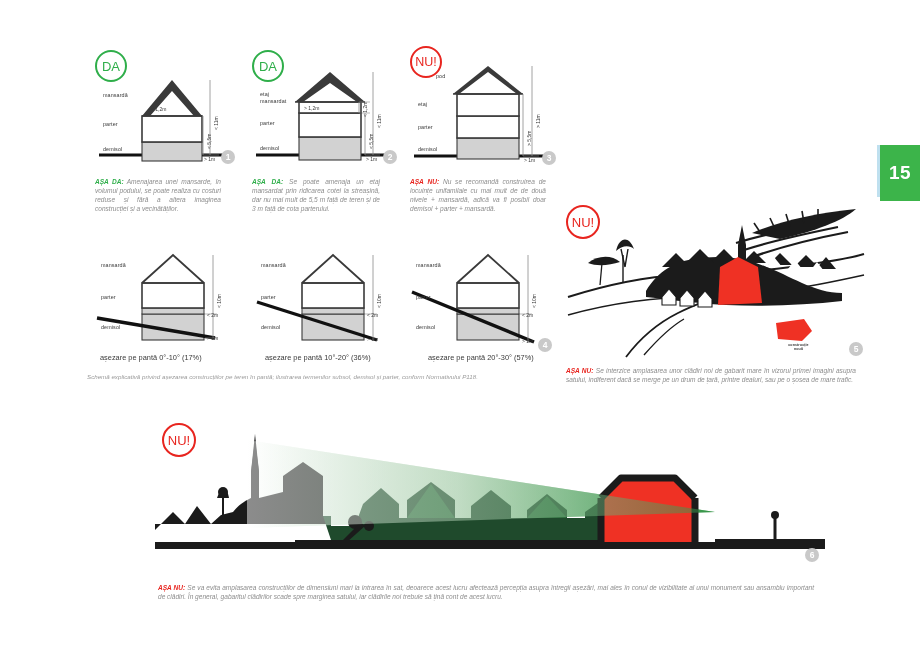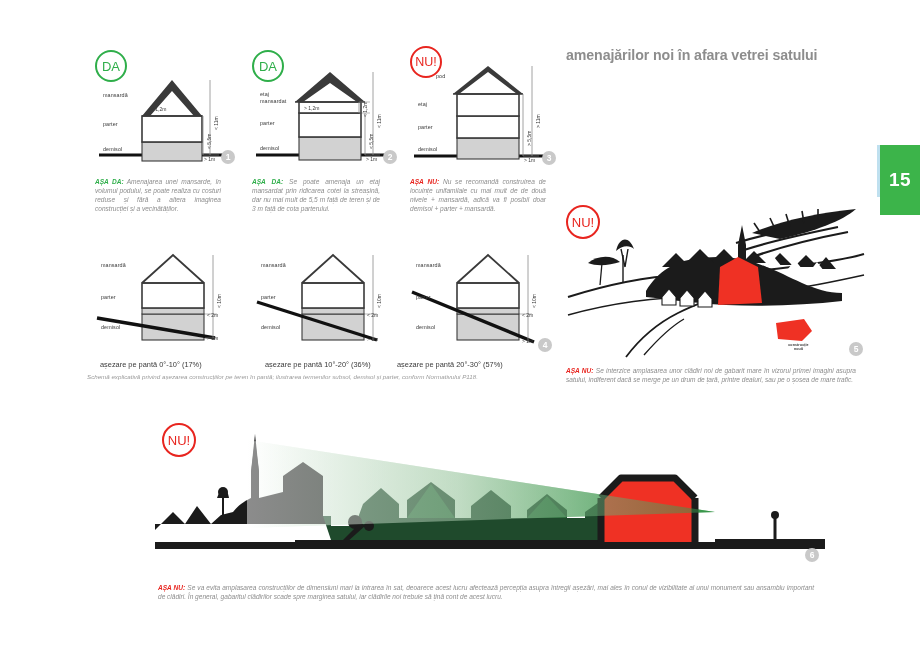--- a/index.html
+++ b/index.html
@@ -5,21 +5,21 @@
   html,body{margin:0;padding:0;}
   body{
     width:920px;height:655px;background:#ffffff;
     font-family:"Liberation Sans","DejaVu Sans",sans-serif;
     position:relative;overflow:hidden;color:#333;
   }
   .page{position:absolute;inset:0;}
 
   
   #page-tab{
-    position:absolute;right:0;top:145px;width:40px;height:70px;
+    position:absolute;right:0;top:145px;width:40px;height:56px;
     background:#3cb44a;color:#fff;display:flex;align-items:center;justify-content:center;
     font-size:19px;font-weight:bold;letter-spacing:.5px;
   }
   #page-tab-stripe{position:absolute;right:40px;top:145px;width:3px;height:52px;background:#bfe0ef;}
 
   
   #heading{
     position:absolute;left:566px;top:46px;width:330px;
     font-size:14.2px;font-weight:bold;line-height:1.30;color:#8d8d8d;
     letter-spacing:-0.1px;
@@ -53,21 +53,21 @@
   
   .cap{
     position:absolute;font-size:6.55px;line-height:1.38;font-style:italic;
     color:#8d8d8d;text-align:justify;
   }
   .cap b{font-style:italic;font-weight:bold;}
   .cap .ok{color:#2fae4a;}
   .cap .no{color:#e8251f;}
 
   .slopecap{
-    position:absolute;font-size:7.4px;color:#3a3a3a;white-space:nowrap;margin-top:7px;
+    position:absolute;font-size:7.4px;color:#3a3a3a;white-space:nowrap;
   }
   .footnote{
     position:absolute;font-size:6.2px;line-height:1.42;font-style:italic;color:#9a9a9a;
   }
 
   
   .illus{position:absolute;}
   .legend-lbl{
     position:absolute;font-size:3.6px;color:#333;font-weight:bold;text-align:center;
     line-height:1.15;white-space:pre-line;letter-spacing:.1px;
@@ -76,21 +76,20 @@
 </style>
 </head>
 <body>
 
 <div class="page">
 
   <div id="page-tab-stripe"></div>
   <div id="page-tab">15</div>
 
   <div id="heading">
-    <div>amenajărilor noi în afara vetrei satului</div>
   </div>
 
   <div class="diagram" style="left:95px;top:50px;width:145px;height:120px;">
     <div class="badge-ok" style="left:0px;top:0px;">DA</div>
     <svg width="145" height="120" viewBox="0 0 145 120">
 
       <line x1="4" y1="105" x2="132" y2="105" stroke="#111" stroke-width="3.2"></line>
 
       <rect x="47" y="92" width="60" height="19" fill="#d2d2d2" stroke="#3a3a3a" stroke-width="1.1"></rect>
 
@@ -230,21 +229,21 @@
       <line x1="110" y1="64" x2="122" y2="64" stroke="#8a8a8a" stroke-width=".6"></line>
     </svg>
     <div class="dlabel" style="left:6px;top:12px;">mansardă</div>
     <div class="dlabel" style="left:6px;top:44px;">parter</div>
     <div class="dlabel" style="left:6px;top:74px;">demisol</div>
     <div class="dim vert" style="left:121px;top:58px;">&lt; 10m</div>
     <div class="dim" style="left:112px;top:62px;">&lt; 2m</div>
     <div class="dim" style="left:112px;top:88px;">&gt; 1m</div>
     <div class="num" style="left:128px;top:88px;">4</div>
   </div>
-  <div class="slopecap" style="left:397px;top:353px;">așezare pe pantă 20°-30° (57%)</div>
+  <div class="slopecap" style="left:428px;top:353px;">așezare pe pantă 20°-30° (57%)</div>
 
   <div class="footnote" style="left:87px;top:373px;width:474px;">Schemă explicativă privind așezarea construcțiilor pe teren în pantă;  ilustrarea termenilor subsol, demisol și parter, conform Normativului P118.</div>
 
   <div class="illus" style="left:566px;top:205px;width:300px;height:155px;">
     <div class="badge-no big" style="left:0px;top:0px;z-index:4;">NU!</div>
     <svg width="300" height="155" viewBox="0 0 300 155">
 
       <path d="M2 92 C40 80 75 72 115 70 C160 68 205 66 252 58 C272 55 288 52 298 49" fill="none" stroke="#1b1b1b" stroke-width="2"></path>
       <path d="M2 110 C45 98 90 92 135 92 C185 92 235 84 298 70" fill="none" stroke="#1b1b1b" stroke-width="1.6"></path>
       <path d="M60 152 C75 132 92 118 112 108 C128 100 140 96 150 92" fill="none" stroke="#1b1b1b" stroke-width="1.8"></path>

